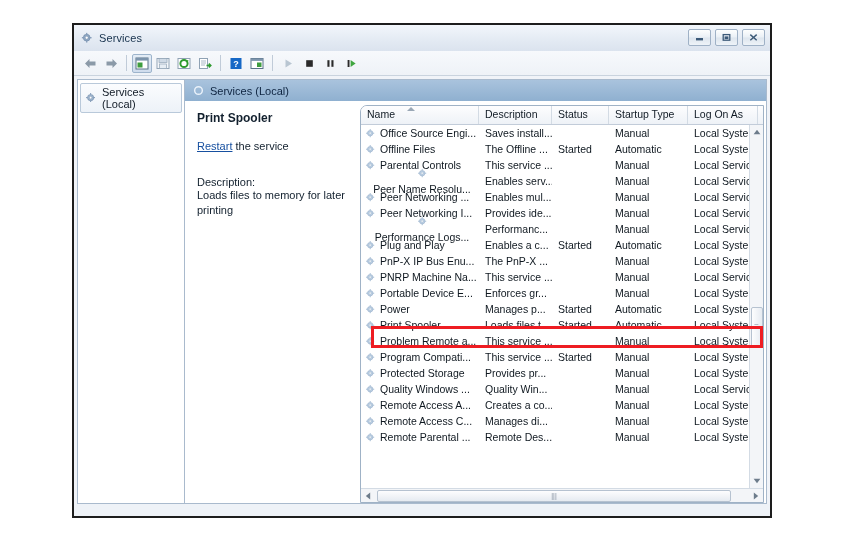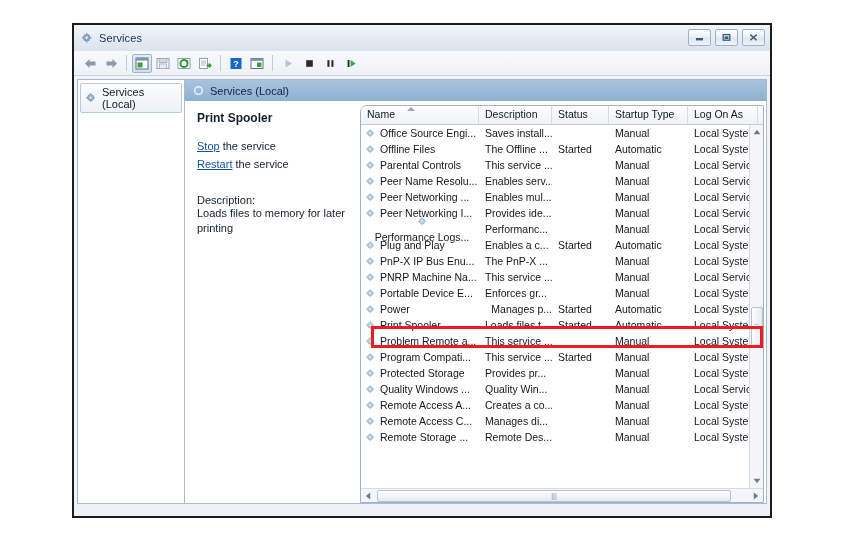--- a/index.html
+++ b/index.html
@@ -369,23 +369,20 @@
               </svg>
           </span>
           <span>Services (Local)</span>
         </div>
 
         <div id="detail-inner">
 
           <div id="info">
             <div class="svc-title">Print Spooler</div>
             <div class="lnrow">
-              <span class="lnk">Stop</span><span> the service</span>
-            </div>
-            <div class="lnrow">
               <span class="lnk">Restart</span><span> the service</span>
             </div>
             <div class="desc-label">Description:</div>
             <div class="desc-body">Loads files to memory for later printing</div>
           </div>
 
           <div id="listwrap">
             <div id="gridhead">
                 <div class="hc" style="width: 118px;"><span>Name</span><span class="sortarrow"></span></div>
                 <div class="hc" style="width: 73px;"><span>Description</span></div>
@@ -452,21 +449,21 @@
                         </svg>
                       </span>
                       <span>Parental Controls</span>
                     </div>
                     <div class="c" style="width: 73px;">This service ...</div>
                     <div class="c" style="width: 57px;"></div>
                     <div class="c" style="width: 79px;">Manual</div>
                     <div class="c" style="width: 70px;">Local Service</div>
                   </div>
                   <div class="row">
-                    <div class="c name" style="width: 118px;">
+                    <div class="c name" style="width: 118px; flex-direction: column;">
                       <span style="display: flex; align-items: center; flex: 0 0 auto;">
                         <svg width="11" height="11" viewBox="0 0 16 16">
                           <circle cx="7.5" cy="7.5" r="4" fill="#bcd0e4" stroke="#8ba6c2" stroke-width=".7"></circle>
                           <circle cx="7.5" cy="7.5" r="1.6" fill="#fff" stroke="#8ba6c2" stroke-width=".6"></circle>
                           <g fill="#9fb8d1">
                             <rect x="6.9" y="1.5" width="1.3" height="2"></rect>
                             <rect x="6.9" y="11.4" width="1.3" height="2"></rect>
                             <rect x="1.5" y="6.9" width="2" height="1.3"></rect>
                             <rect x="11.4" y="6.9" width="2" height="1.3"></rect>
                           </g>
@@ -635,21 +632,21 @@
                           <g fill="#9fb8d1">
                             <rect x="6.9" y="1.5" width="1.3" height="2"></rect>
                             <rect x="6.9" y="11.4" width="1.3" height="2"></rect>
                             <rect x="1.5" y="6.9" width="2" height="1.3"></rect>
                             <rect x="11.4" y="6.9" width="2" height="1.3"></rect>
                           </g>
                         </svg>
                       </span>
                       <span>Power</span>
                     </div>
-                    <div class="c" style="width: 73px; text-align: right;">Manages p...</div>
+                    <div class="c" style="width: 73px;">Manages p...</div>
                     <div class="c" style="width: 57px;">Started</div>
                     <div class="c" style="width: 79px;">Automatic</div>
                     <div class="c" style="width: 70px;">Local Syste...</div>
                   </div>
                   <div class="row">
                     <div class="c name" style="width: 118px;">
                       <span style="display: flex; align-items: center; flex: 0 0 auto;">
                         <svg width="11" height="11" viewBox="0 0 16 16">
                           <circle cx="7.5" cy="7.5" r="4" fill="#bcd0e4" stroke="#8ba6c2" stroke-width=".7"></circle>
                           <circle cx="7.5" cy="7.5" r="1.6" fill="#fff" stroke="#8ba6c2" stroke-width=".6"></circle>
@@ -801,21 +798,21 @@
                           <circle cx="7.5" cy="7.5" r="4" fill="#bcd0e4" stroke="#8ba6c2" stroke-width=".7"></circle>
                           <circle cx="7.5" cy="7.5" r="1.6" fill="#fff" stroke="#8ba6c2" stroke-width=".6"></circle>
                           <g fill="#9fb8d1">
                             <rect x="6.9" y="1.5" width="1.3" height="2"></rect>
                             <rect x="6.9" y="11.4" width="1.3" height="2"></rect>
                             <rect x="1.5" y="6.9" width="2" height="1.3"></rect>
                             <rect x="11.4" y="6.9" width="2" height="1.3"></rect>
                           </g>
                         </svg>
                       </span>
-                      <span>Remote Storage ...</span>
+                      <span>Remote Parental ...</span>
                     </div>
                     <div class="c" style="width: 73px;">Remote Des...</div>
                     <div class="c" style="width: 57px;"></div>
                     <div class="c" style="width: 79px;">Manual</div>
                     <div class="c" style="width: 70px;">Local Syste...</div>
                   </div>
                   <div class="row">
                     <div class="c" style="width: 57px;"></div>
                   </div>
                 </div>

